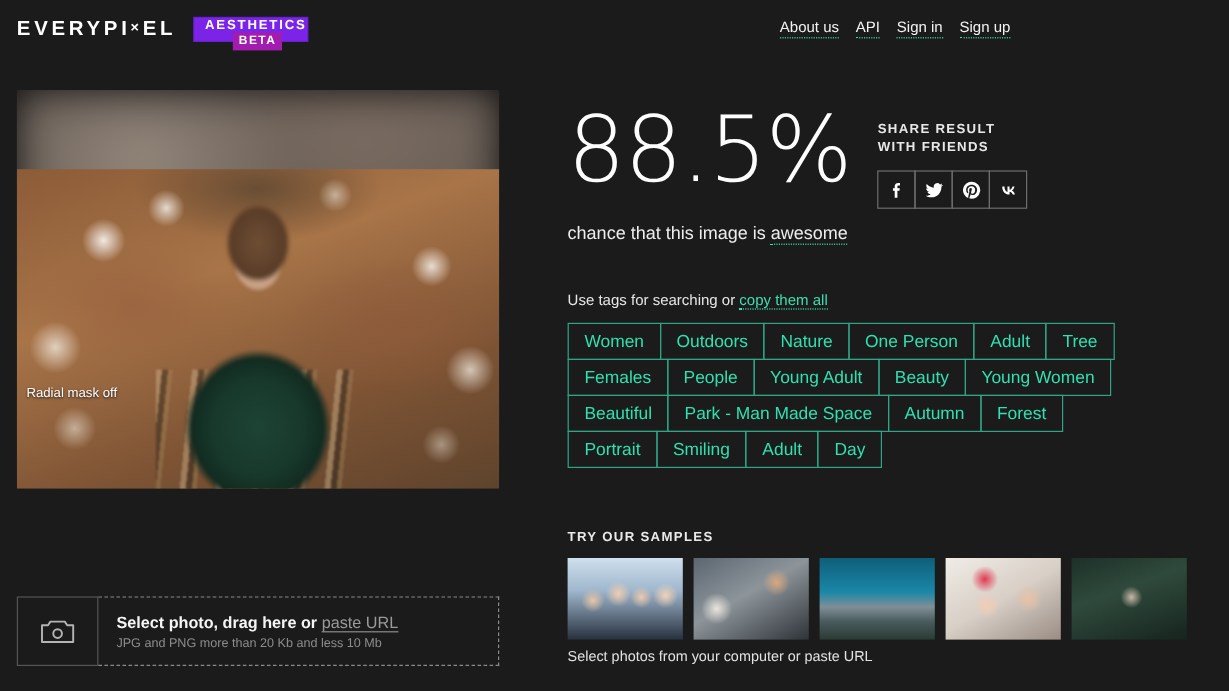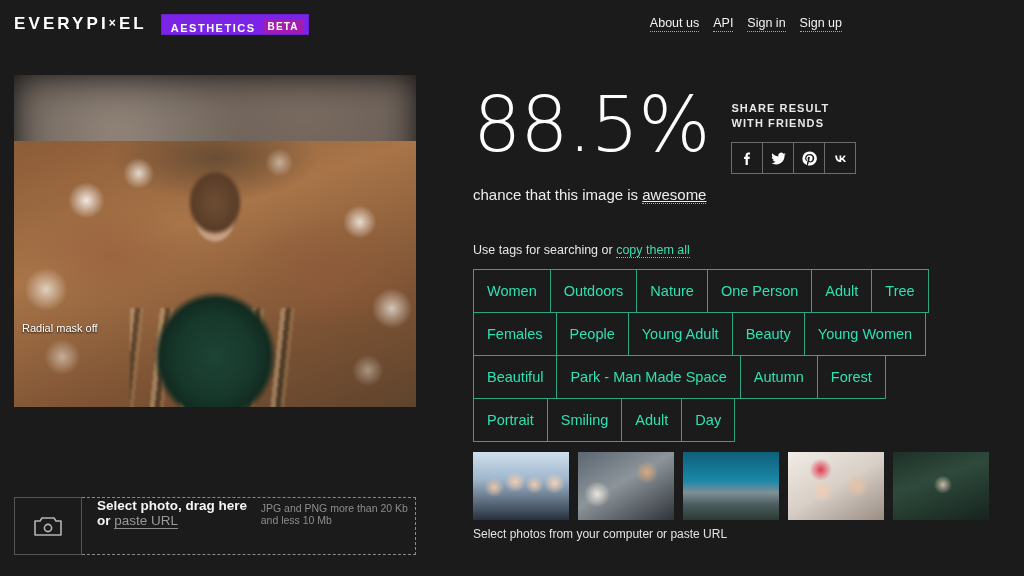--- a/index.html
+++ b/index.html
@@ -25,23 +25,24 @@
   .logo .x-glyph {
     display:inline-block;
     font-size:12px;
     position:relative; top:-1px;
     letter-spacing:3.1px;
   }
   .beta-badge {
     margin-left:15px;
     background:#7b24e8;
     height:19px;
-    display:flex; align-items:flex-end;
+    display:flex; align-items:center;
     padding:0 0 0 9px;
     box-shadow:0 0 0 1px #6a1fd0;
+    flex-direction:column;
   }
   .beta-badge .aes {
     font-size:11px; font-weight:bold; color:#ffffff;
     letter-spacing:1.5px;
   }
   .beta-badge .beta {
     margin-left:7px; margin-right:4px;
     background:#a21caf; color:#ffffff;
     font-size:10px; font-weight:bold; letter-spacing:1.2px;
     padding:2px 5px 2px 5px;
@@ -128,21 +129,21 @@
   .upload-icon-box {
     width:68px; flex:0 0 68px;
     border:1px solid #555;
     display:flex; align-items:center; justify-content:center;
   }
   .cam-svg { width:30px; height:24px; }
   .upload-drop {
     flex:1;
     border:1px dashed #8a8a8a; border-left:none;
     padding-left:15px;
-    display:flex; flex-direction:row; justify-content:center;
+    display:flex; flex-direction:column; justify-content:center;
   }
   .upload-title { font-size:13.5px; font-weight:bold; color:#f5f5f5; }
   .upload-title .paste-url {
     font-weight:normal; color:#9a9a9a;
     border-bottom:1px solid #8c8c8c;
   }
   .upload-sub { font-size:10.5px; color:#8d8d8d; margin-top:4px; }
 
   
   .right-col { position:absolute; left:473px; top:75px; width:537px; }
@@ -164,36 +165,36 @@
     border:1px solid #6d6d6d; margin-left:-1px;
     display:flex; align-items:center; justify-content:center;
     color:#ffffff;
   }
   .share-icons .si:first-child { margin-left:0; }
   .share-icons svg { width:17px; height:17px; fill:#ffffff; }
 
   .chance-line {
     margin-top:12px; font-size:15px; color:#ededed;
   }
-  .chance-line .awesome { border-bottom:1px dotted #3ddfb0;text-decoration:underline; }
+  .chance-line .awesome { border-bottom:1px dotted #3ddfb0; }
 
   .tags-header {
     margin-top:40px; font-size:12.5px; color:#e6e6e6;
   }
   .tags-header .copy-all {
     color:#3ddfb0; border-bottom:1px dotted #3ddfb0;
   }
 
   .tag-rows { margin-top:12px; }
   .tag-row { display:flex; margin-bottom:-1px; }
   .tag {
     border:1px solid #2fa584;
     color:#2fe0b0;
     font-size:14.5px;
-    height:44px;
+    height:31px;
     display:flex; align-items:center;
     padding:0 13px;
     margin-right:-1px;
     white-space:nowrap;
   }
 
   .samples-header {
     margin-top:53px;
     font-size:11px; font-weight:bold; color:#eaeaea; letter-spacing:1.1px;
   }
@@ -333,20 +334,21 @@
       <div class="tag">Forest</div>
     </div>
     <div class="tag-row">
       <div class="tag">Portrait</div>
       <div class="tag">Smiling</div>
       <div class="tag">Adult</div>
       <div class="tag">Day</div>
     </div>
   </div>
 
+  <div class="samples-header">TRY OUR SAMPLES</div>
   <div class="samples-strip">
     <div class="sample s1"></div>
     <div class="sample s2"></div>
     <div class="sample s3"></div>
     <div class="sample s4"></div>
     <div class="sample s5"></div>
   </div>
   <div class="samples-footer">Select photos from your computer or paste URL</div>
 
 </div>

